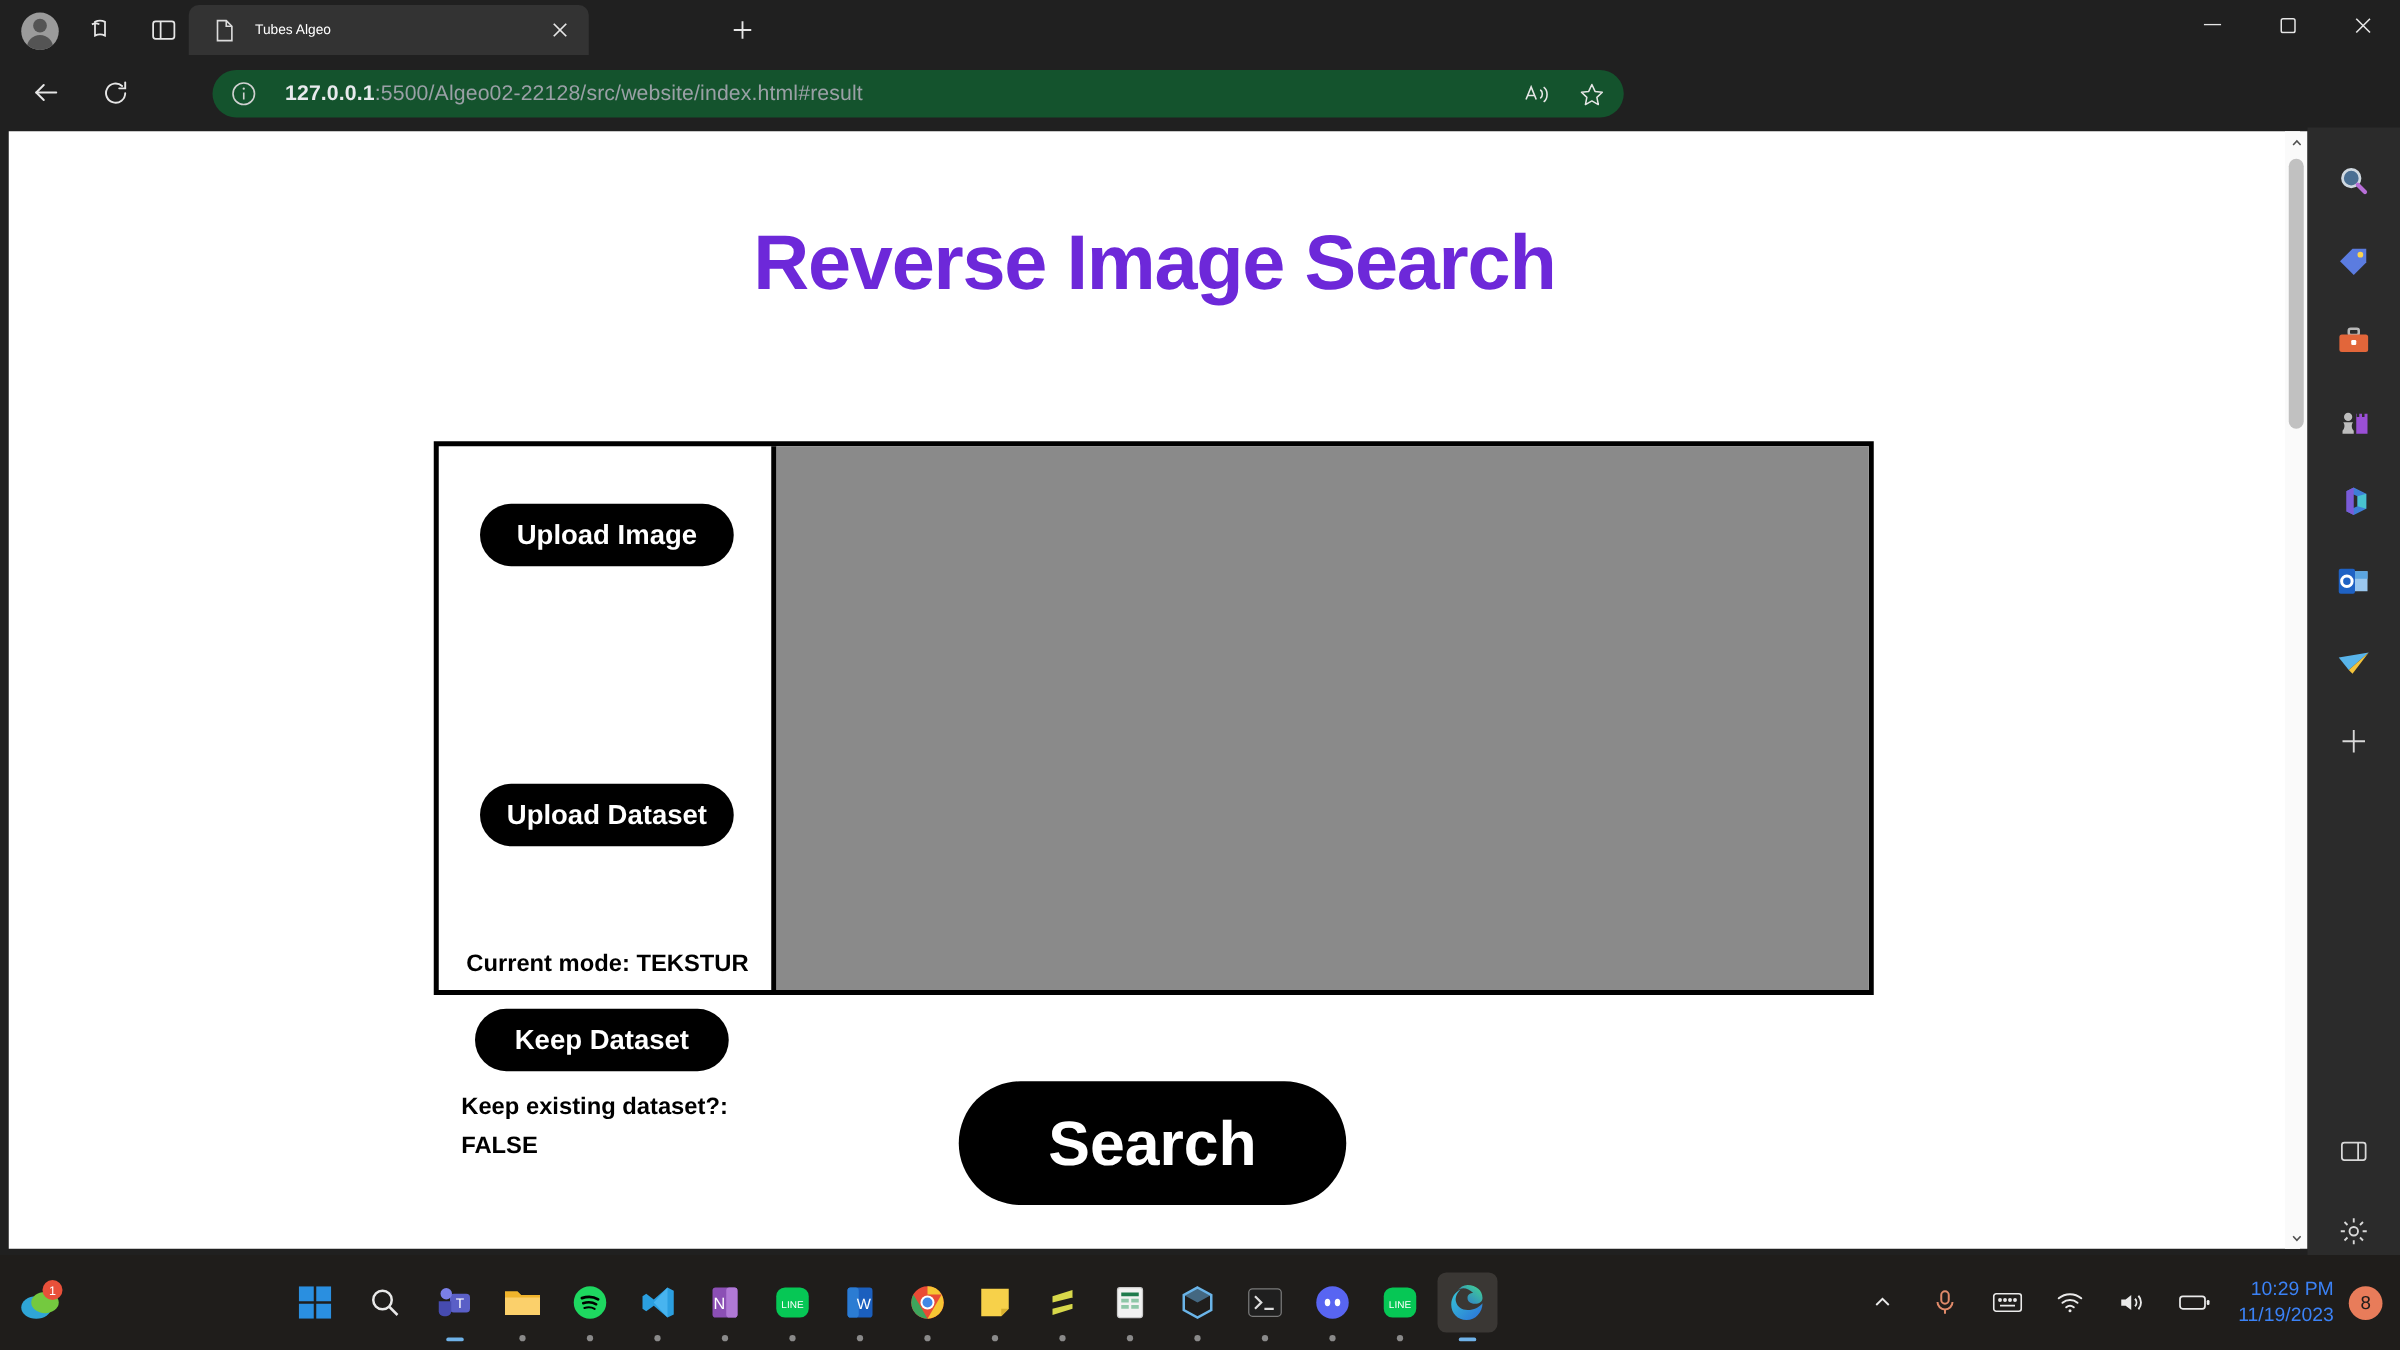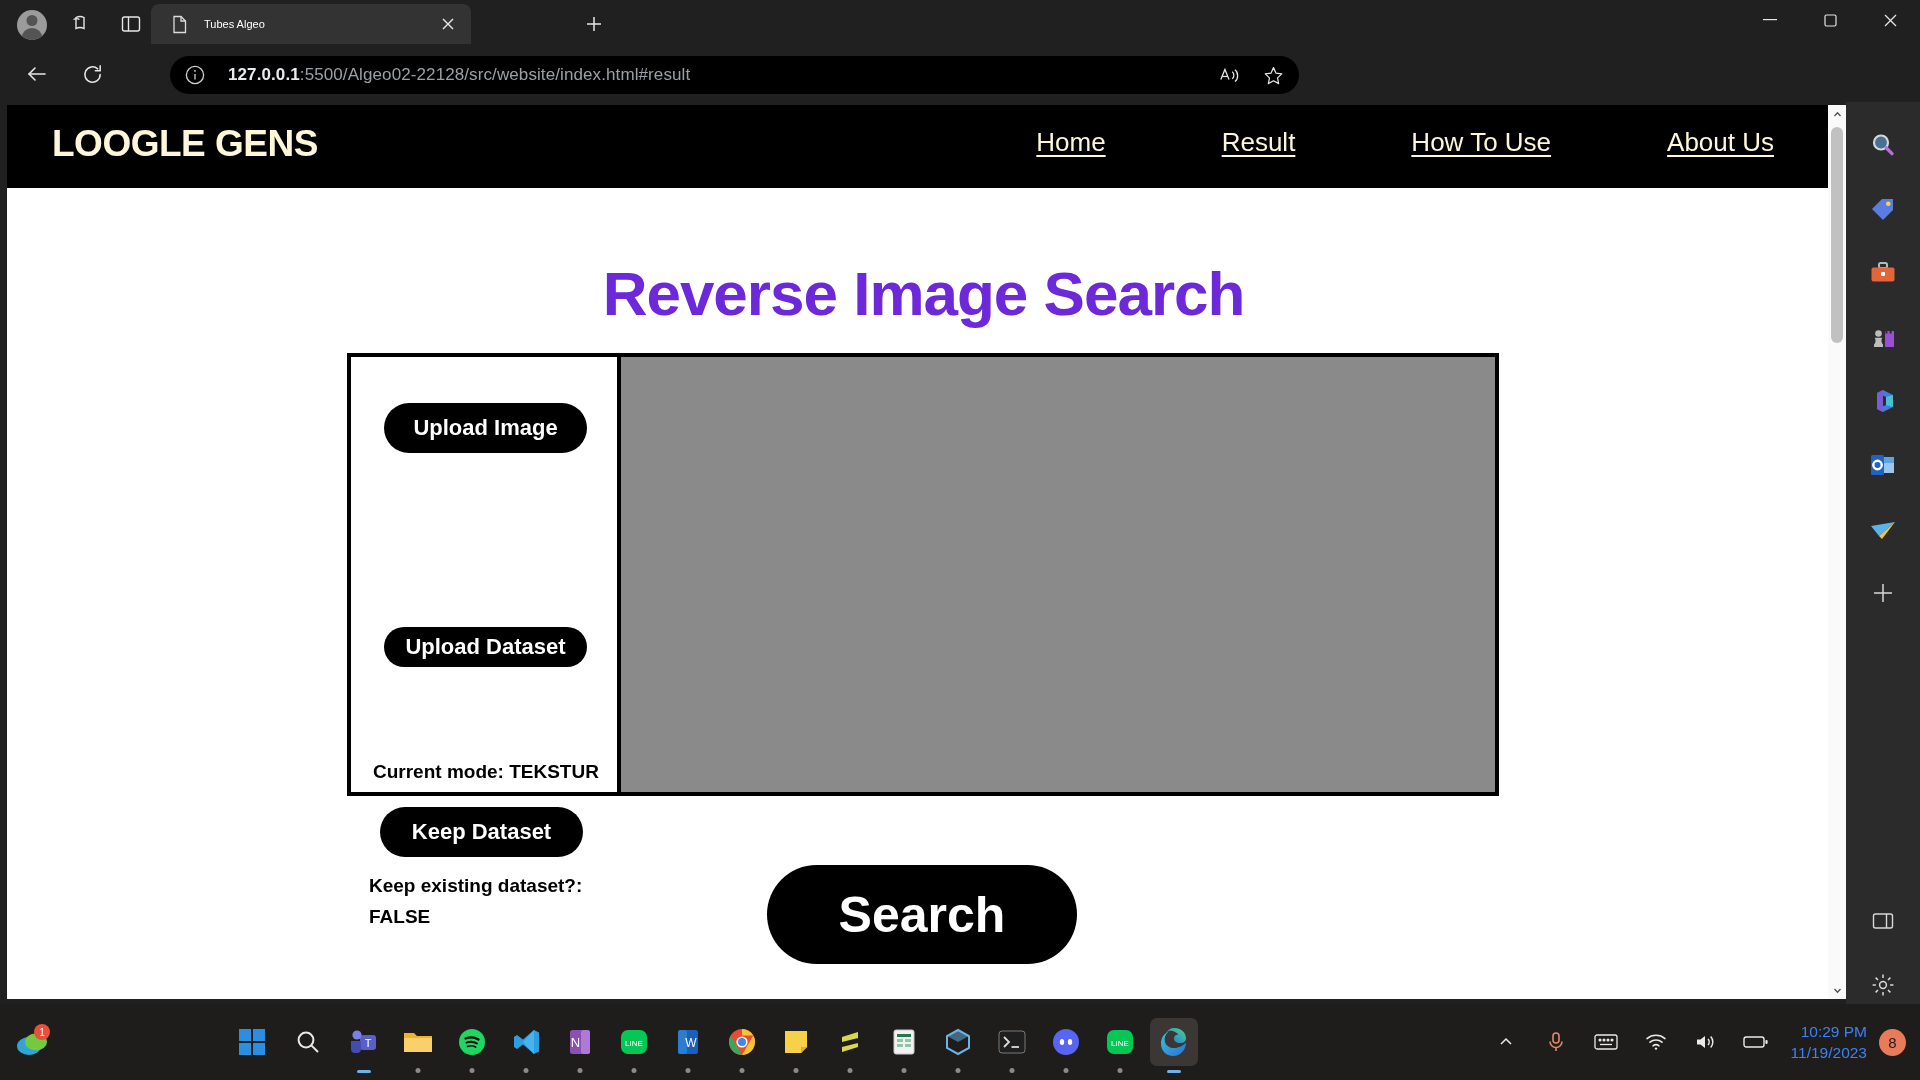--- a/index.html
+++ b/index.html
@@ -29,21 +29,21 @@
   .tab .tab-close { position:absolute; right:12px; top:9px; width:22px; height:22px; display:flex; align-items:center; justify-content:center; border-radius:4px; }
 
   .newtab { position:absolute; left:578px; top:8px; width:32px; height:32px; display:flex; align-items:center; justify-content:center; border-radius:5px; }
 
   .wbtn { position:absolute; top:0; width:60px; height:40px; display:flex; align-items:center; justify-content:center; }
   #win-min { right:120px; } #win-max { right:60px; } #win-close { right:0px; }
 
   .toolbar { position:absolute; left:0; top:47px; width:1920px; height:55px; background:#202020; }
   .nav-ic { position:absolute; top:6px; width:42px; height:42px; display:flex; align-items:center; justify-content:center; border-radius:5px; }
 
-  .omnibox { position:absolute; left:170px; top:9px; width:1129px; height:38px; background:#000000; border-radius:19px; display:flex; align-items:center; }
+  .omnibox { position:absolute; left:170px; top:9px; width:1129px; height:38px; background:#14532d; border-radius:19px; display:flex; align-items:center; }
   .omnibox .info-ic { margin-left:14px; width:22px; height:22px; flex:none; }
   .url { margin-left:22px; font-size:17px; color:#9aa0a6; white-space:nowrap; letter-spacing:0.1px; }
   .url .host { color:#e8eaed; font-weight:bold; }
   .omni-right { position:absolute; right:6px; top:3px; display:flex; align-items:center; gap:4px; }
   .omni-btn { width:40px; height:32px; display:flex; align-items:center; justify-content:center; border-radius:5px; }
 
   .tb-right { position:absolute; top:50px; display:flex; align-items:center; gap:2px; right:14px; }
   .tb-right .tb2 { width:46px; height:46px; display:flex; align-items:center; justify-content:center; border-radius:6px; }
   .copilot { width:46px; height:46px; display:flex; align-items:center; justify-content:center; border-radius:6px; }
 
@@ -58,21 +58,21 @@
 
   .h1 { text-align:center; font-size:62px; font-weight:bold; color:#6d28d9; margin-top:70px; letter-spacing:-1px; }
 
   .panel { position:absolute; left:340px; top:248px; width:1152px; height:443px; border:4px solid #000; display:flex; background:#fff; }
   .panel-left { width:270px; border-right:4px solid #000; position:relative;text-decoration:underline; }
   .panel-right { flex:1; background:#8a8a8a; }
 
   .pill { background:#000; color:#fff; border:none; border-radius:30px; font-size:22px; font-weight:bold; font-family:"Liberation Sans", sans-serif; display:flex; align-items:center; justify-content:center; cursor:pointer; }
 
   .btn-upload-image   { position:absolute; left:33px; top:46px;  width:203px; height:50px; }
-  .btn-upload-dataset { position:absolute; left:33px; top:270px; width:203px; height:40px; }
+  .btn-upload-dataset { position:absolute; left:33px; top:270px; width:203px; height:50px; }
   .btn-swap-mode      { position:absolute; left:33px; top:340px; width:203px; height:50px; }
   .mode-text { position:absolute; left:22px; top:404px; font-size:19px; font-weight:bold; color:#000; white-space:nowrap; }
 
   .btn-keep-dataset { position:absolute; left:373px; top:702px; width:203px; height:50px; }
   .keep-text { position:absolute; left:362px; top:765px; font-size:19px; font-weight:bold; color:#000; line-height:31px; }
 
   .btn-search { position:absolute; left:760px; top:760px; width:310px; height:99px; border-radius:52px; font-size:50px; }
 
   .sbar { position:absolute; right:0; top:105px; width:18px; height:894px; background:#fafafa; }
   .sbar .arrow { width:18px; height:18px; display:flex; align-items:center; justify-content:center; }
@@ -247,29 +247,20 @@
             </defs>
           <path d="M7 17c0-5 3-8 8-8s8 3 8 8-3 7-8 7c-3 0-4 2-7 2 1.5-2 2-4.5 2-6z" fill="none" stroke="url(#cpg)" stroke-width="2.4"></path>
         </svg>
       </span>
     </div>
   </div>
 
   <div id="viewport">
     <div id="page">
 
-      <div class="site-nav">
-        <div class="logo">LOOGLE GENS</div>
-        <div class="navlinks">
-          <a href="#">Home</a>
-          <a href="#">Result</a>
-          <a href="#">How To Use</a>
-          <a href="#">About Us</a>
-        </div>
-      </div>
 
       <div class="h1">Reverse Image Search</div>
 
       <div class="panel">
         <div class="panel-left">
           <button class="pill btn-upload-image">Upload Image</button>
           <button class="pill btn-upload-dataset">Upload Dataset</button>
           <div class="mode-text">Current mode: TEKSTUR</div>
         </div>
         <div class="panel-right"></div>

